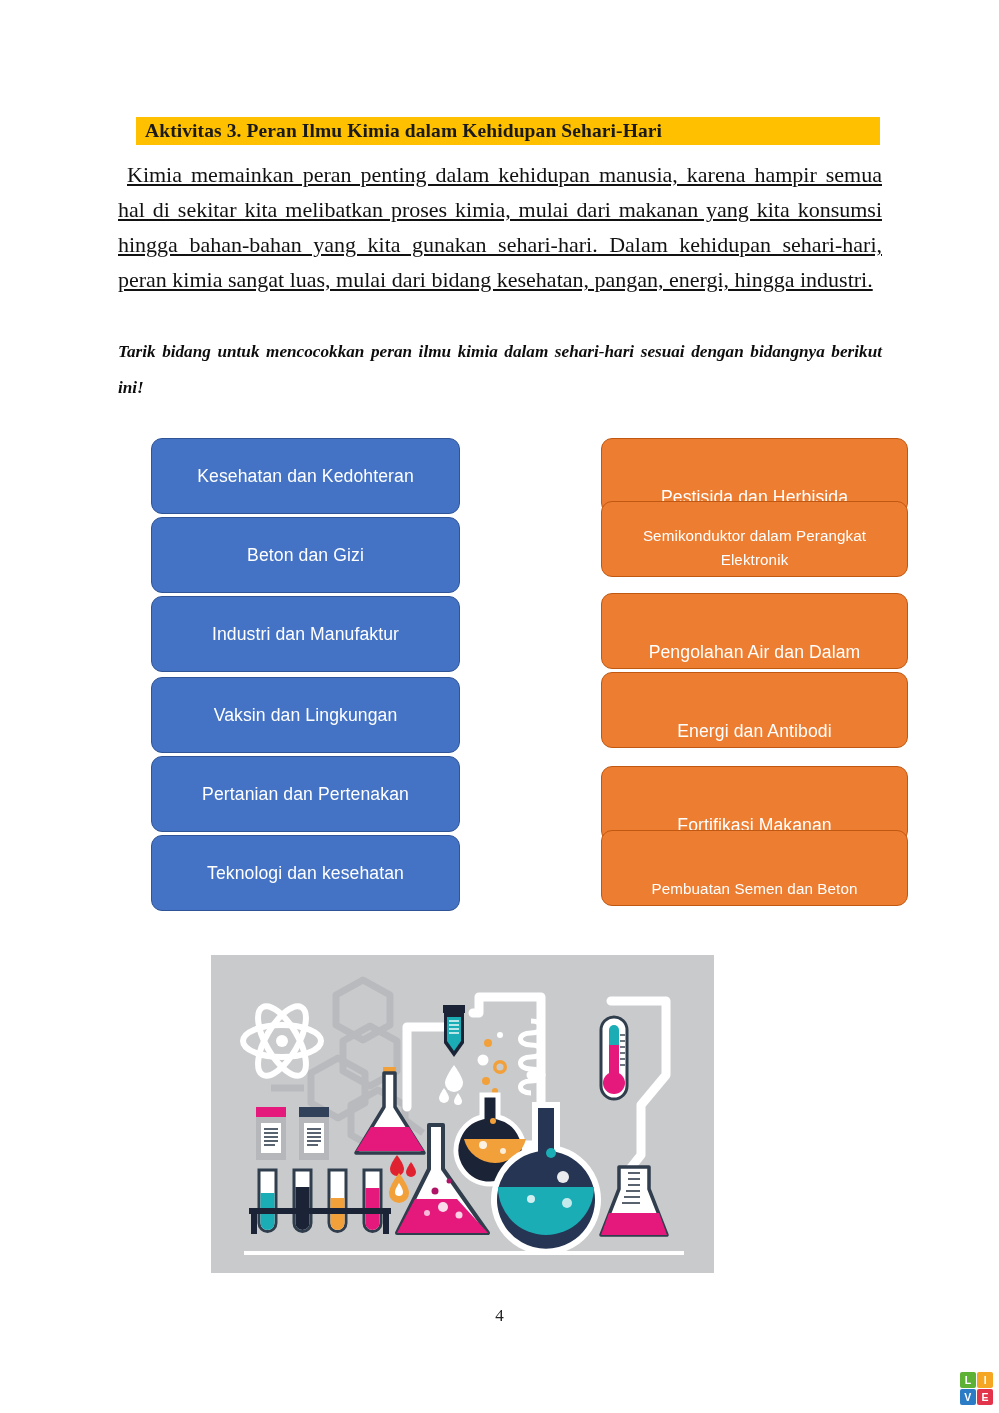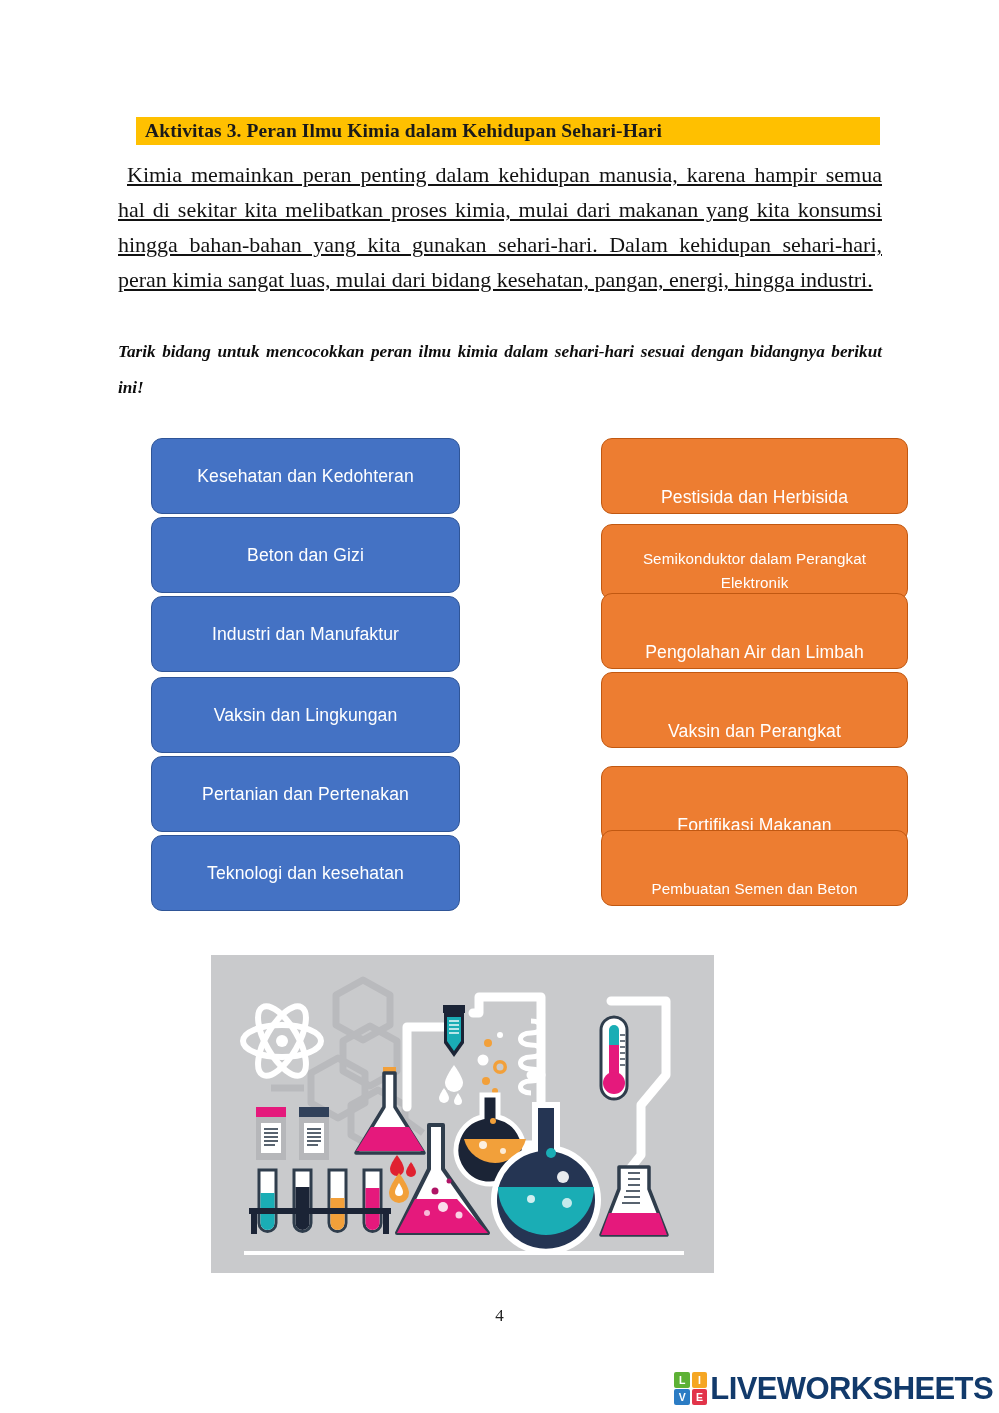--- a/index.html
+++ b/index.html
@@ -184,28 +184,28 @@
         </div>
       <div class="chip chip-blue" style="top:397px">
           <span>Teknologi dan kesehatan</span>
         </div>
     </div>
 
     <div class="col col-right">
       <div class="chip chip-orange" style="top:0px">
           <span>Pestisida dan Herbisida</span>
         </div>
-      <div class="chip chip-orange small" style="top:86px">
+      <div class="chip chip-orange small" style="top:63px">
           <span>Semikonduktor dalam Perangkat Elektronik</span>
         </div>
       <div class="chip chip-orange" style="top:155px">
-          <span>Pengolahan Air dan Limbah</span>
+          <span>Pengolahan Air dan Dalam</span>
         </div>
       <div class="chip chip-orange" style="top:234px">
-          <span>Vaksin dan Perangkat</span>
+          <span>Energi dan Antibodi</span>
         </div>
       <div class="chip chip-orange" style="top:328px">
           <span>Fortifikasi Makanan</span>
         </div>
       <div class="chip chip-orange small" style="top:392px">
           <span>Pembuatan Semen dan Beton</span>
         </div>
     </div>
 
   </div>
@@ -392,16 +392,15 @@
 
   <div class="page-number">4</div>
 
   <div class="lw-footer">
     <div class="lw-logo">
       <span class="lw-l">L</span>
       <span class="lw-i">I</span>
       <span class="lw-v">V</span>
       <span class="lw-e">E</span>
     </div>
-    <div class="lw-word">LIVEWORKSHEETS</div>
   </div>
 
 </div>
 
 </body></html>

